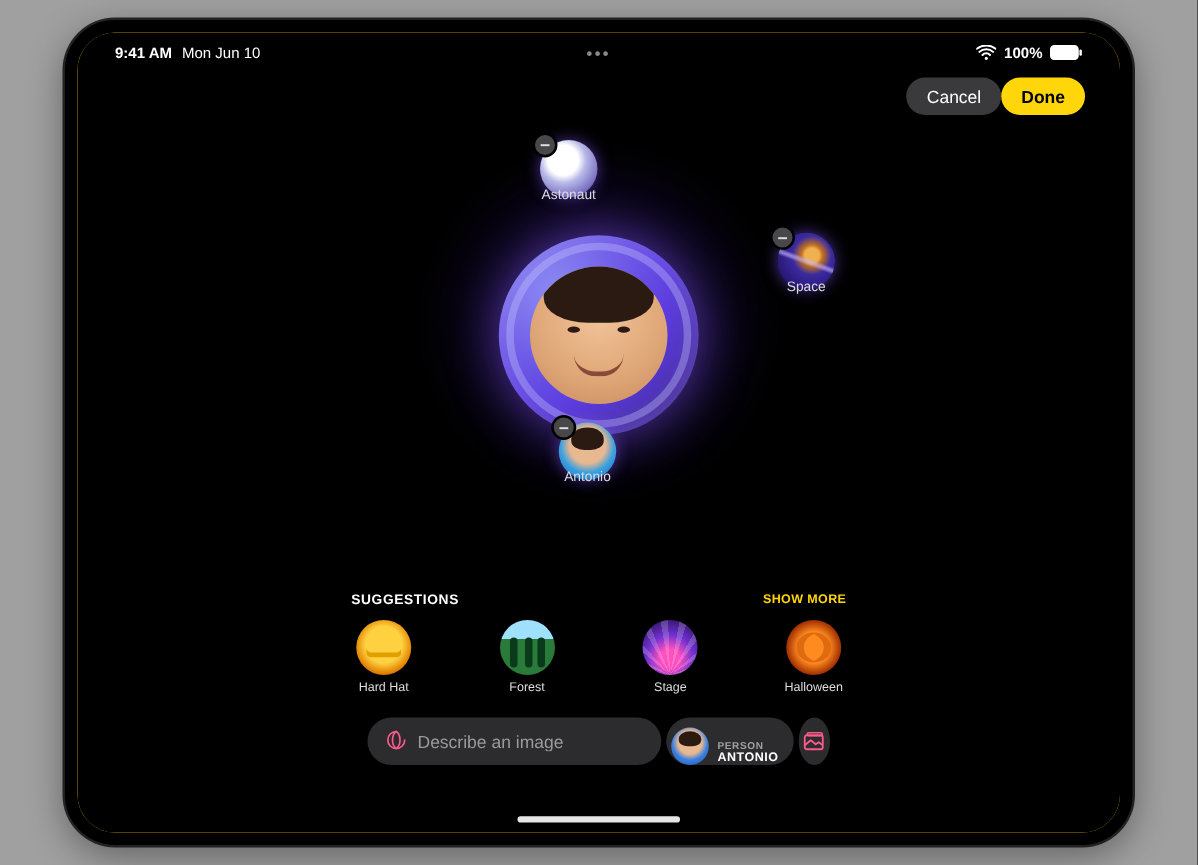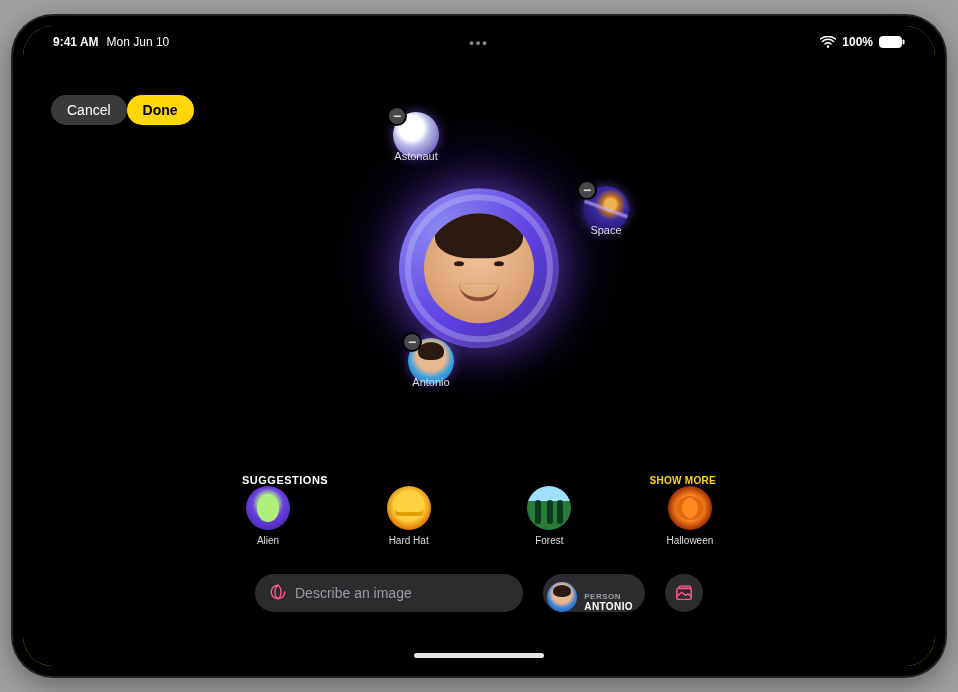--- a/index.html
+++ b/index.html
@@ -12,21 +12,21 @@
     body {
       background: #a0a0a0;
       width: 958px;
       height: 692px;
       display: flex;
       align-items: center;
       justify-content: center;
       overflow: hidden;
     }
     .device {
-      width: 932px;
+      width: 854px;
       height: 660px;
       background: #eab308;
       border-radius: 40px;
       border: 10px solid #000;
       box-shadow: 0 0 0 2px #222, 0 8px 30px rgba(0,0,0,0.4);
       position: relative;
       overflow: hidden;
     }
     .screen {
       width: 100%;
@@ -69,22 +69,21 @@
     .wifi-icon svg, .battery-icon svg { display: block; }
     .battery-pct { font-size: 12px; font-weight: 600; }
 
     
     .top-buttons {
       position: absolute;
       top: 36px;
       left: 0; right: 0;
       padding: 0 28px;
       display: flex;
-      justify-content: flex-start;
-      margin-top: 33px;
+      justify-content: flex-end;
     }
     .pill-button {
       background: #3a3a3c;
       color: #fff;
       border: none;
       border-radius: 18px;
       padding: 7px 16px;
       font-size: 14px;
       font-weight: 500;
       cursor: pointer;
@@ -219,21 +218,22 @@
     .suggestions {
       position: absolute;
       left: 0; right: 0;
       top: 448px;
       padding: 0 225px;
     }
     .suggestions-wide { padding: 0 215px; }
     .suggestions-header {
       display: flex;
       justify-content: space-between;
-      align-items: center;
+      align-items: flex-start;
+      margin-bottom: 10px;
       padding: 0 4px;
     }
     .suggestions-title {
       font-size: 11px;
       font-weight: 700;
       letter-spacing: 0.5px;
       color: #fff;
     }
     .show-more {
       font-size: 10px;
@@ -284,21 +284,21 @@
     .s-birthday::after{content:"";position:absolute;left:10px;bottom:8px;width:24px;height:16px;background:linear-gradient(#ff9ad0,#ff6a90);border-radius:3px;box-shadow:0 -6px 0 -2px #ffea80;}
     .s-halloween { background: radial-gradient(circle at 50% 50%, #ff8a20 0 40%, #a03000 70%, #2a0800 100%); }
     .s-halloween::after{content:"";position:absolute;left:8px;top:10px;width:28px;height:24px;background:#ff8a20;border-radius:50%;box-shadow:inset -6px 0 #e06a10, inset 6px 0 #e06a10;}
 
     
     .prompt-row {
       position: absolute;
       left: 0; right: 0;
       top: 548px;
       display: flex;
-      gap: 20px;
+      gap: 4px;
       padding: 0 232px;
       align-items: center;
     }
     .prompt-input {
       flex: 1;
       background: #2c2c2e;
       border-radius: 22px;
       height: 38px;
       display: flex;
       align-items: center;
@@ -430,30 +430,30 @@
       </div>
     </div>
 
     <div class="suggestions suggestions-wide">
       <div class="suggestions-header">
         <span class="suggestions-title">SUGGESTIONS</span>
         <button class="show-more">SHOW MORE</button>
       </div>
       <div class="suggestions-row">
         <div class="suggestion-item">
-          <div class="suggestion-circle s-alien"></div>
-          <span class="suggestion-label">Alien</span>
-        </div>
-        <div class="suggestion-item">
           <div class="suggestion-circle s-hardhat"></div>
           <span class="suggestion-label">Hard Hat</span>
         </div>
         <div class="suggestion-item">
           <div class="suggestion-circle s-forest"></div>
           <span class="suggestion-label">Forest</span>
+        </div>
+        <div class="suggestion-item">
+          <div class="suggestion-circle s-stage"></div>
+          <span class="suggestion-label">Stage</span>
         </div>
         <div class="suggestion-item">
           <div class="suggestion-circle s-halloween"></div>
           <span class="suggestion-label">Halloween</span>
         </div>
       </div>
     </div>
 
     <div class="prompt-row">
       <div class="prompt-input">

